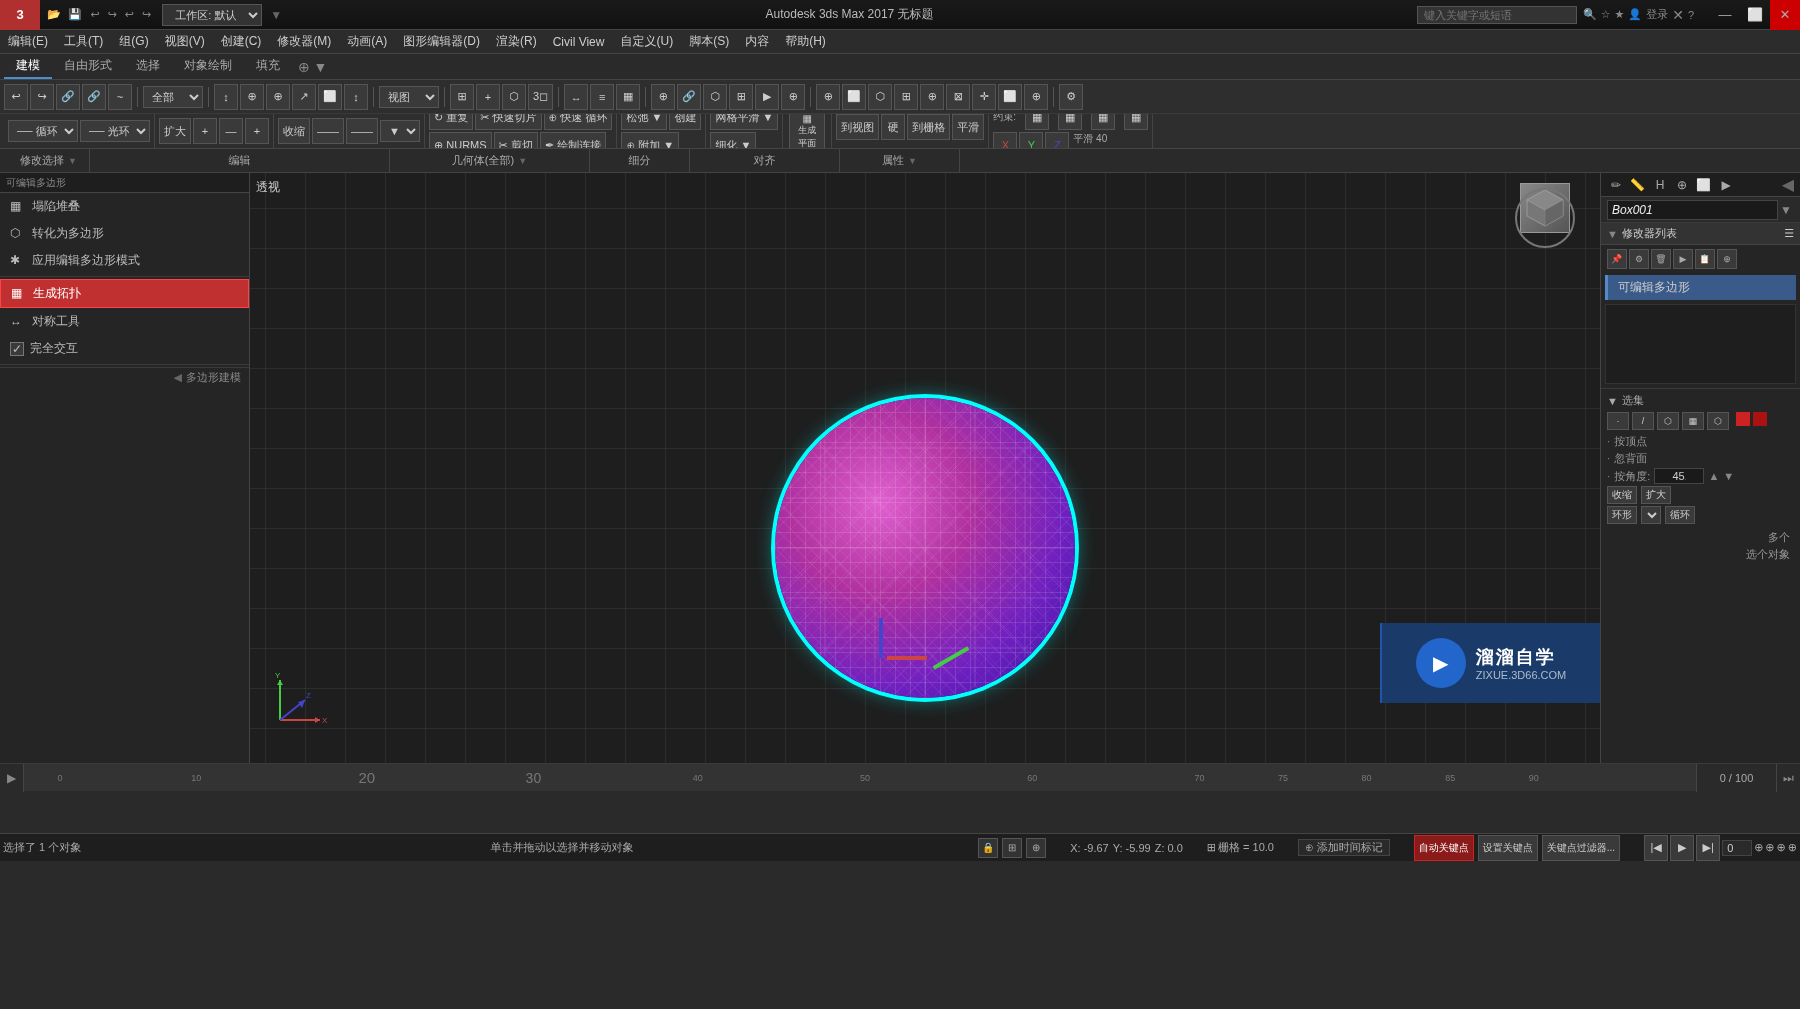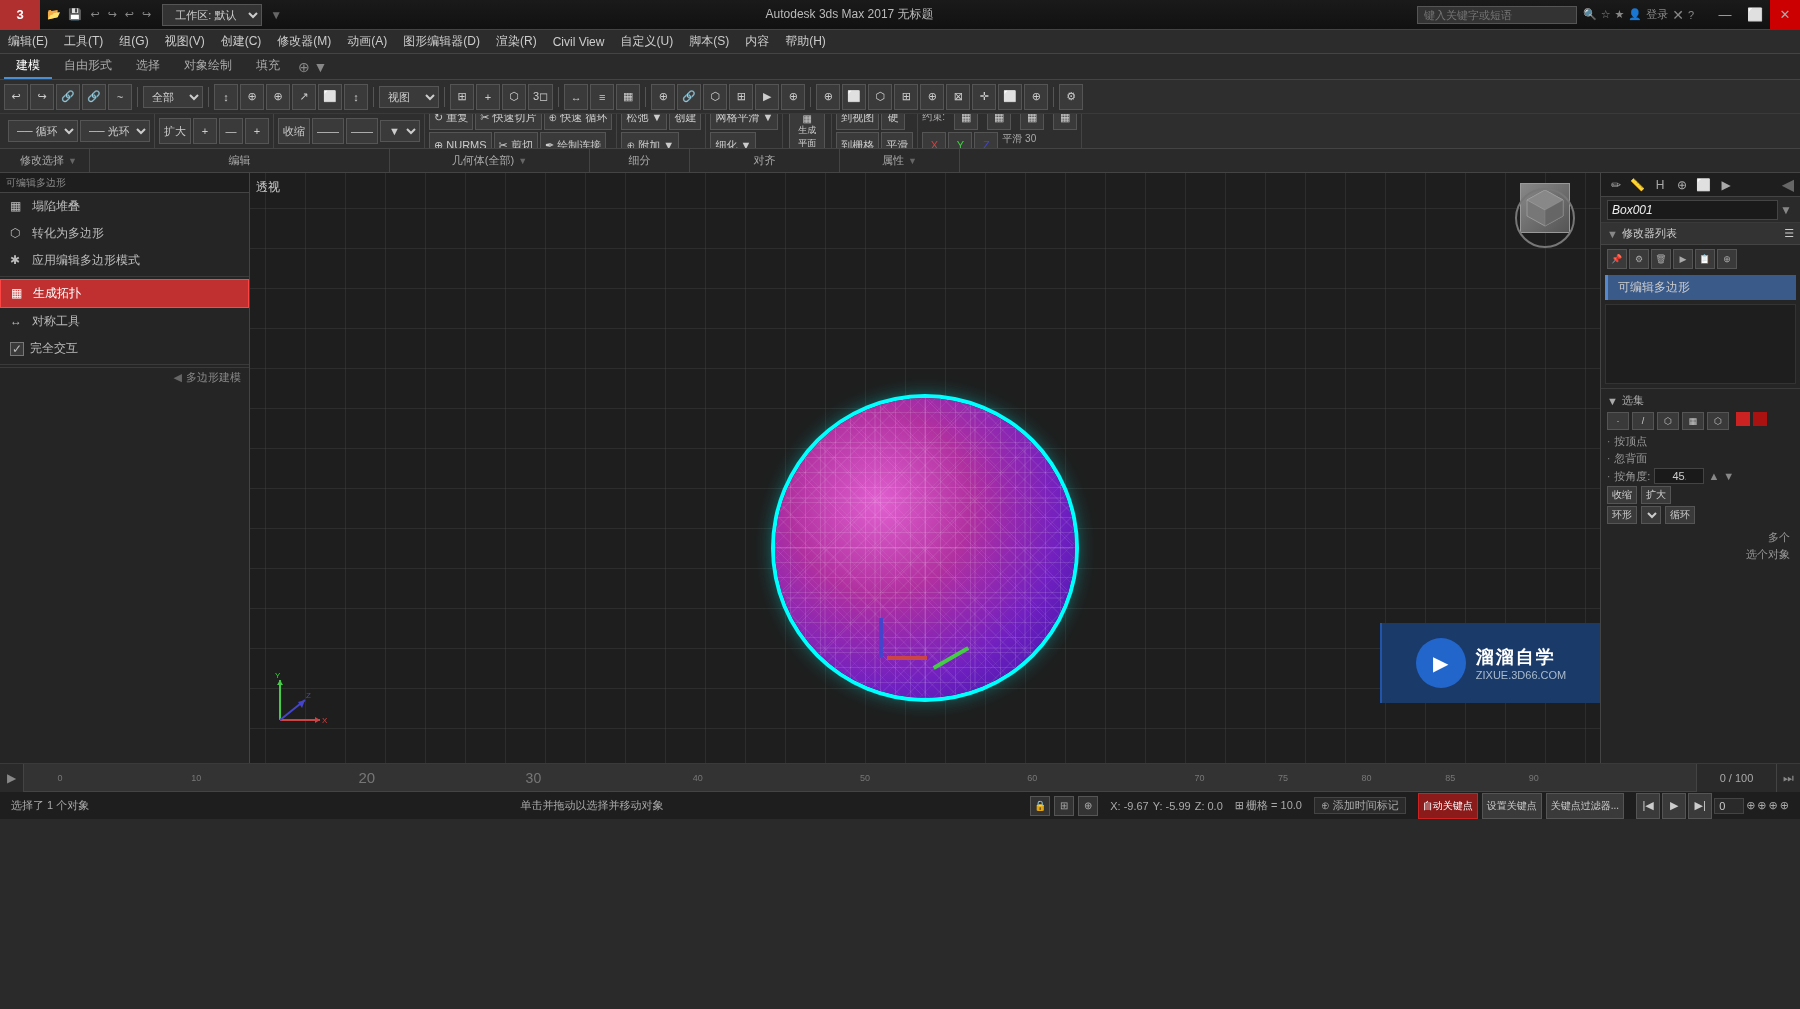--- a/index.html
+++ b/index.html
@@ -218,22 +218,22 @@
     .sel-icon-btn {
       width: 22px; height: 18px; background: #3a3a3a; border: 1px solid #555;
       color: #ccc; font-size: 9px; display: flex; align-items: center; justify-content: center; cursor: pointer;
     }
     .sel-row { display: flex; align-items: center; gap: 4px; margin: 2px 0; color: #999; font-size: 11px; }
     .sel-num-input { width: 50px; background: #1a1a1a; border: 1px solid #444; color: #ccc; padding: 1px 17px; font-size: 11px; }
 
     
     #statusbar {
       height: 28px; background: #1e1e1e; border-top: 1px solid #444;
-      display: flex; align-items: center; padding: 0 11px; gap: 12px;
-      color: #aaa; font-size: 11px;
+      display: flex; align-items: center; padding: 0 3px; gap: 24px;
+      color: #aaa; font-size: 11px; margin-top: 42px;
     }
     #statusbar .status-msg { flex: 1; }
     .status-icon { width: 20px; height: 20px; background: #333; border: 1px solid #555; display: inline-flex; align-items: center; justify-content: center; font-size: 10px; cursor: pointer; }
     .coord-display { display: flex; align-items: center; gap: 4px; }
     .coord-field { background: #2a2a2a; border: 1px solid #444; padding: 1px 4px; color: #ccc; font-size: 11px; }
 
     
     #timeline {
       height: 28px; background: #222; border-top: 1px solid #3a3a3a;
       display: flex; align-items: center;
@@ -455,21 +455,21 @@
       </div>
     </div>
 
     <div style="display:flex;align-items:center;gap:2px;padding:0 6px;border-right:1px solid #444;height:100%">
       <button class="toolbar-btn" style="width:36px;height:52px;flex-direction:column;font-size:10px">
         <span>▦</span>
         <span style="font-size:9px">生成<br>平面</span>
       </button>
     </div>
 
-    <div style="display:flex;flex-direction:column;gap:2px;padding:0 4px;border-right:1px solid #444;height:100%;justify-content:center">
+    <div style="display:flex;flex-direction:row;gap:2px;padding:0 4px;border-right:1px solid #444;height:100%;justify-content:center">
       <div style="display:flex;gap:2px">
         <button class="toolbar-btn">到视图</button>
         <button class="toolbar-btn">硬</button>
       </div>
       <div style="display:flex;gap:2px">
         <button class="toolbar-btn">到栅格</button>
         <button class="toolbar-btn">平滑</button>
       </div>
     </div>
 
@@ -478,21 +478,21 @@
         <span style="color:#aaa;font-size:10px">约束:</span>
         <button class="toolbar-btn">▦</button>
         <button class="toolbar-btn">▦</button>
         <button class="toolbar-btn">▦</button>
         <button class="toolbar-btn">▦</button>
       </div>
       <div style="display:flex;gap:2px">
         <button class="toolbar-btn" style="color:#cc4444">X</button>
         <button class="toolbar-btn" style="color:#44cc44">Y</button>
         <button class="toolbar-btn" style="color:#4444cc">Z</button>
-        <span style="color:#aaa;font-size:10px;padding:0 2px">平滑 30</span>
+        <span style="color:#aaa;font-size:10px;padding:0 2px">平滑 40</span>
       </div>
     </div>
   </div>
 </div>
 
 <div id="toolbar-sections">
   <div class="tsec">
     <span>修改选择</span>
       <span class="arr">▼</span>
   </div>

